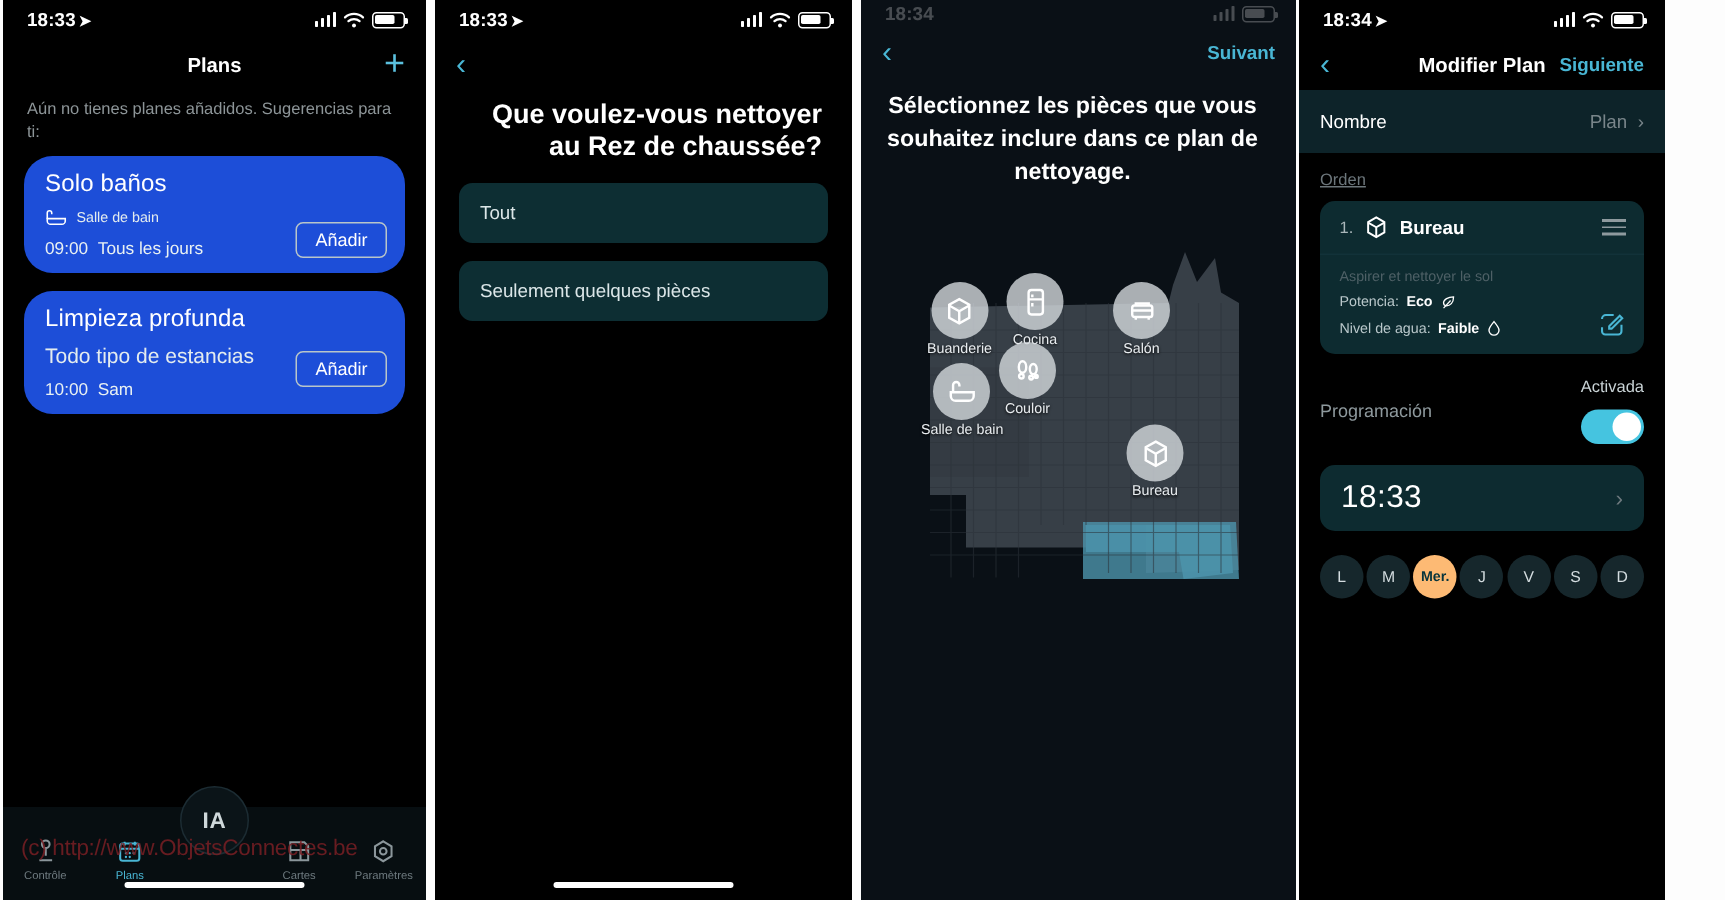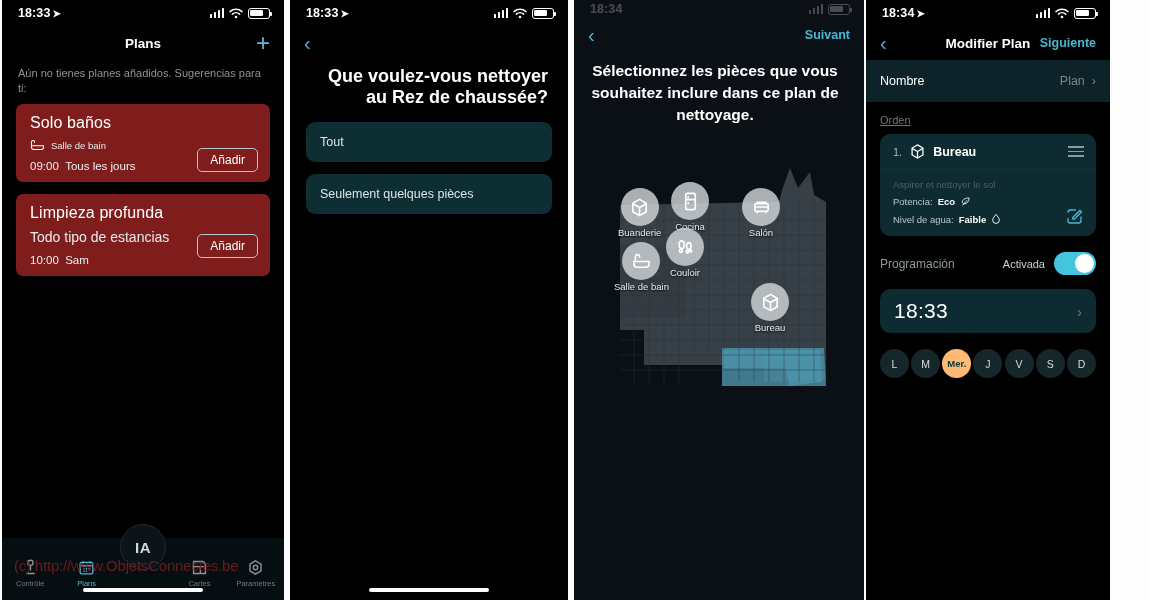--- a/index.html
+++ b/index.html
@@ -35,21 +35,21 @@
   .nav-title { position:absolute; left:0; right:0; text-align:center;
     font-size:13.5px; font-weight:700; pointer-events:none; }
   .chev-back { color:#49b6d4; font-size:20px; line-height:1; font-weight:400;
     cursor:pointer; }
   .nav-plus { margin-left:auto; color:#5bc0de; font-size:24px; line-height:1;
     font-weight:300; cursor:pointer; }
   .nav-right-link { margin-left:auto; color:#49b6d4; font-size:12.5px; font-weight:600; }
 
   
   .hint { color:#8d9598; font-size:11px; line-height:15px; padding:6px 16px 8px 16px; }
-  .card { background:#7f1d1d; border-radius:7px; margin:0 14px 12px 14px;
+  .card { background:#1d4ed8; border-radius:19px; margin:0 14px 12px 14px;
     padding:10px 12px 10px 14px; position:relative; }
   .card-title { color:#ffffff; font-size:16px; font-weight:400; letter-spacing:.1px; }
   .card-sub { color:#e4ecee; font-size:14px; margin-top:7px; display:flex;
     align-items:center; gap:6px; }
   .card-sub.small { font-size:9.5px; }
   .card-time { color:#e9f1f2; font-size:11.5px; margin-top:9px; }
   .card-time b { font-weight:400; }
   .add-btn { position:absolute; right:12px; top:50%; transform:translateY(-50%);
     border:1px solid #b9c6c9; border-radius:5px; color:#ffffff; font-size:12px;
     padding:4px 12px; background:transparent; cursor:pointer;
@@ -113,21 +113,21 @@
   .ord-body { padding:9px 12px 11px 13px; position:relative; }
   .ord-desc { color:#4e6066; font-size:9.5px; }
   .ord-kv { color:#b9c7ca; font-size:9.5px; margin-top:6px; display:flex;
     align-items:center; gap:5px; }
   .ord-kv b { color:#fff; font-weight:700; }
   .edit-ic { position:absolute; right:12px; bottom:10px; width:19px; height:19px;
     stroke:#49b6d4; fill:none; stroke-width:1.6; cursor:pointer; }
   .prog-row { display:flex; align-items:center; justify-content:space-between;
     padding:16px 14px 10px 14px; }
   .prog-lbl { color:#8e999d; font-size:12px; }
-  .prog-right { display:flex; align-items:center; gap:9px; }
+  .prog-right { display:flex; align-items:center; gap:9px;flex-direction:column; }
   .prog-state { color:#c9d3d6; font-size:11px; }
   .toggle { width:42px; height:23px; border-radius:12px; background:#45c4e0;
     position:relative; cursor:pointer; }
   .toggle span { position:absolute; right:2px; top:2px; width:19px; height:19px;
     border-radius:50%; background:#fff; }
   .time-box { background:#0d2b30; border-radius:10px; margin:4px 14px 0 14px;
     height:44px; display:flex; align-items:center; justify-content:space-between;
     padding:0 14px; cursor:pointer; }
   .time-val { color:#fff; font-size:21px; font-weight:400; letter-spacing:.3px; }
   .time-chev { color:#6d797e; font-size:15px; }

